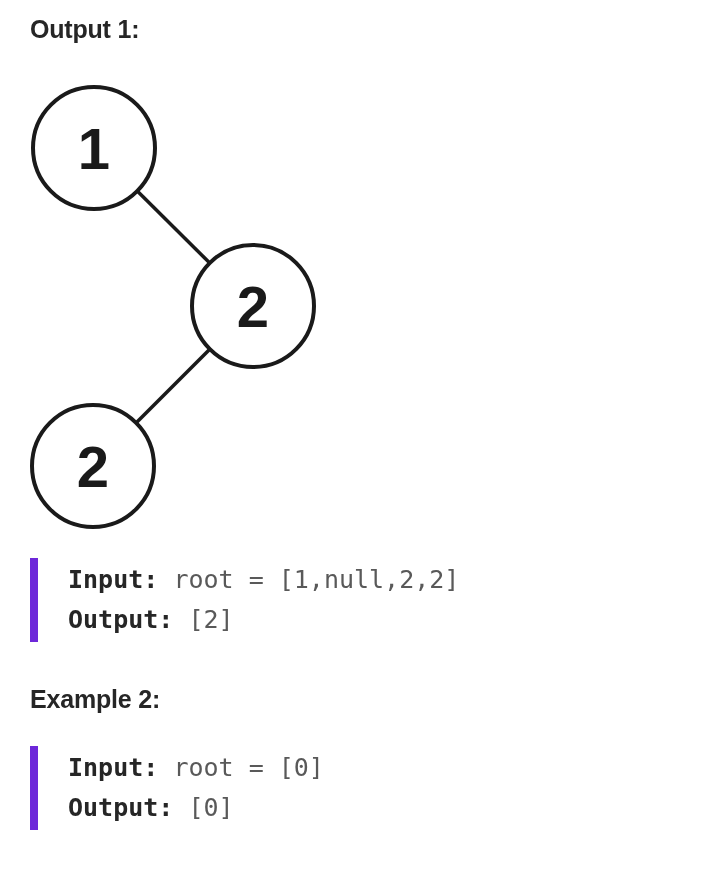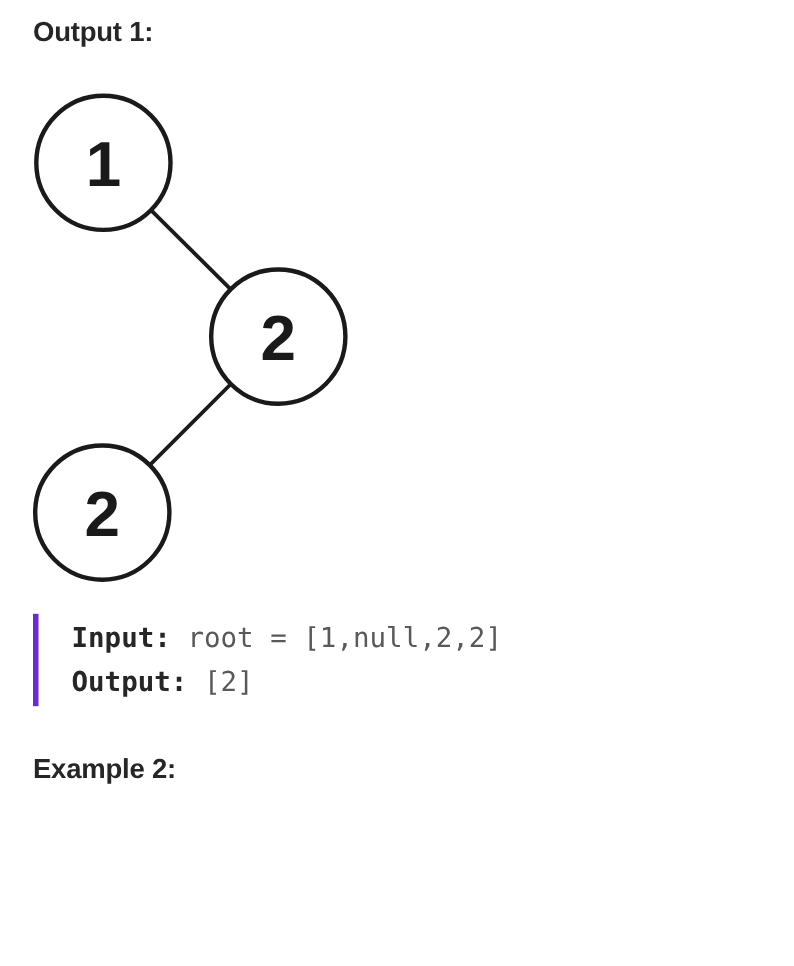--- a/index.html
+++ b/index.html
@@ -36,21 +36,21 @@
   }
   .tree-label {
     font-family: "Liberation Sans", sans-serif;
     font-size: 58px;
     font-weight: 700;
     fill: #1a1a1a;
     text-anchor: middle;
   }
   .io-block {
     margin: 26px 0 0 0;
-    border-left: 5px solid #6d28d9;
+    border-left: 8px solid #6d28d9;
     padding: 2px 0 2px 30px;
     font-family: "DejaVu Sans Mono", "Liberation Mono", monospace;
     font-size: 25px;
     line-height: 40px;
     white-space: pre;
     color: #595959;
   }
   .io-block.second { margin-top: 30px; }
   .io-label {
     font-weight: 700;
@@ -83,15 +83,17 @@
         </g>
       </svg>
 
     <pre class="io-block"><span><span class="io-label">Input:</span> <span class="io-value">root = [1,null,2,2]</span></span>
 <span><span class="io-label">Output:</span> <span class="io-value">[2]</span></span></pre>
   </section>
 
   <section>
     <h3 class="example-title second">Example 2:</h3>
 
+    <pre class="io-block second"><span><span class="io-label">Input:</span> <span class="io-value">root = [0]</span></span>
+<span><span class="io-label">Output:</span> <span class="io-value">[0]</span></span></pre>
   </section>
 
 </div>
 
 </body></html>

